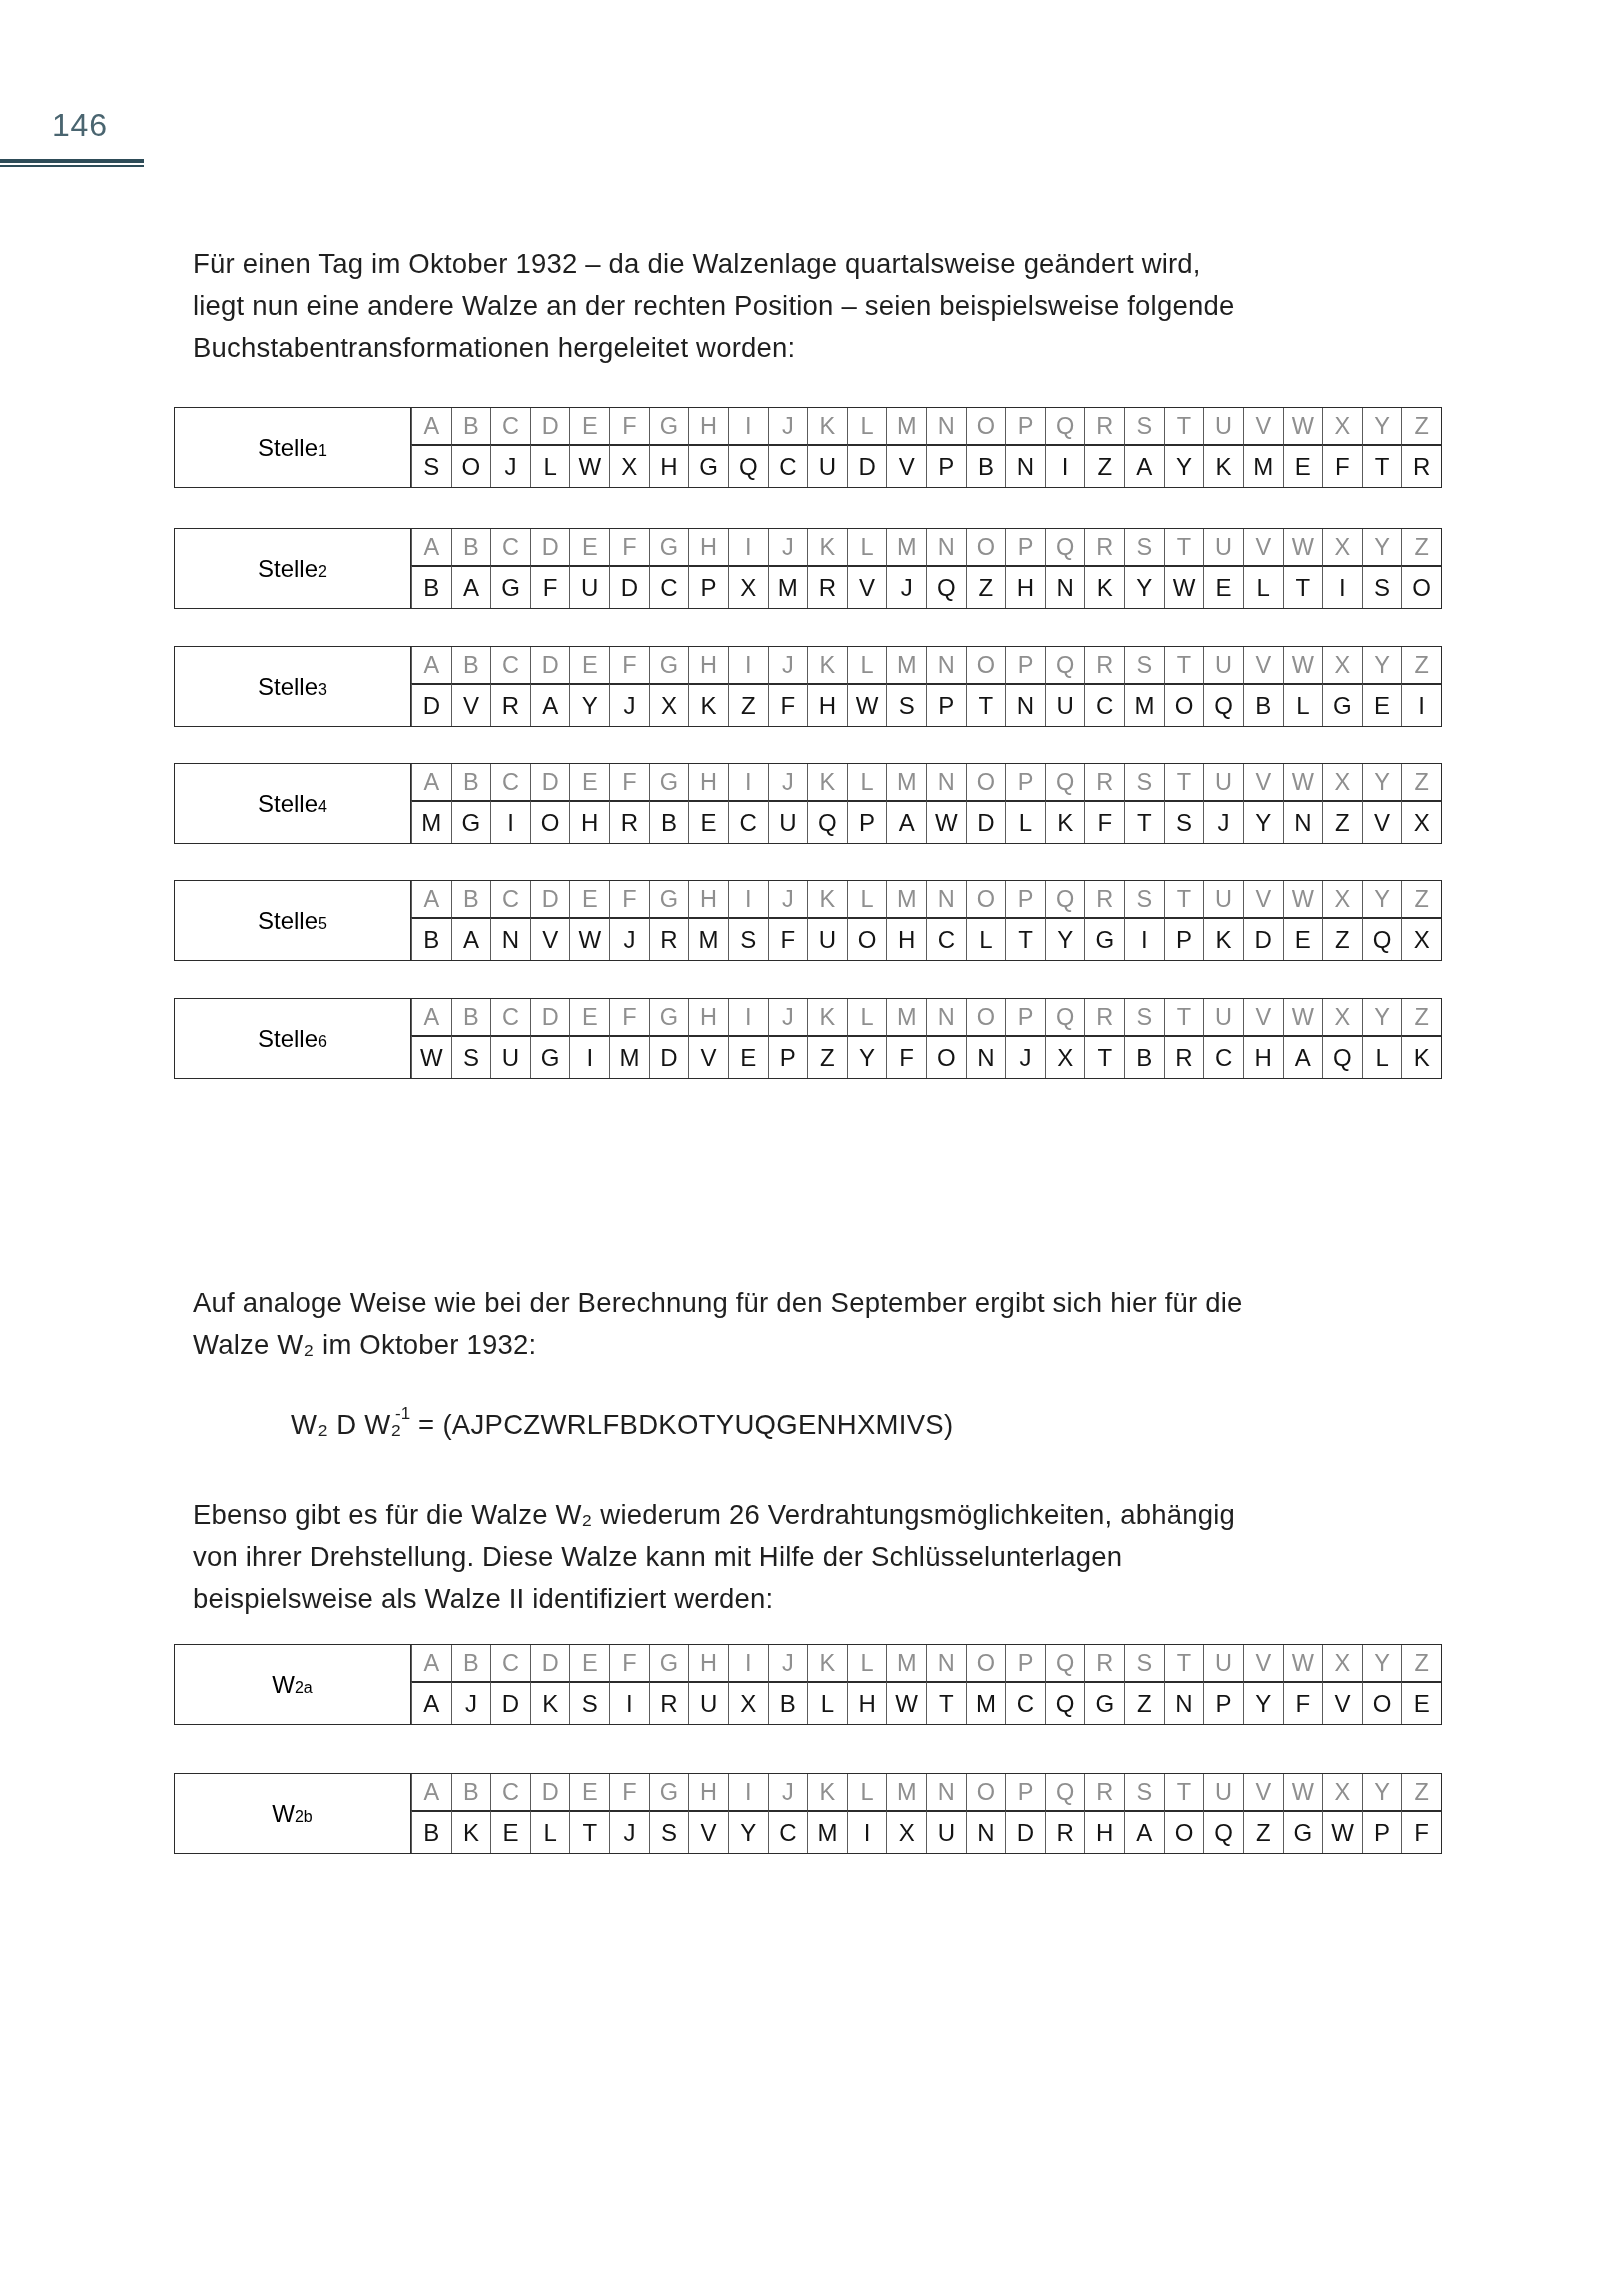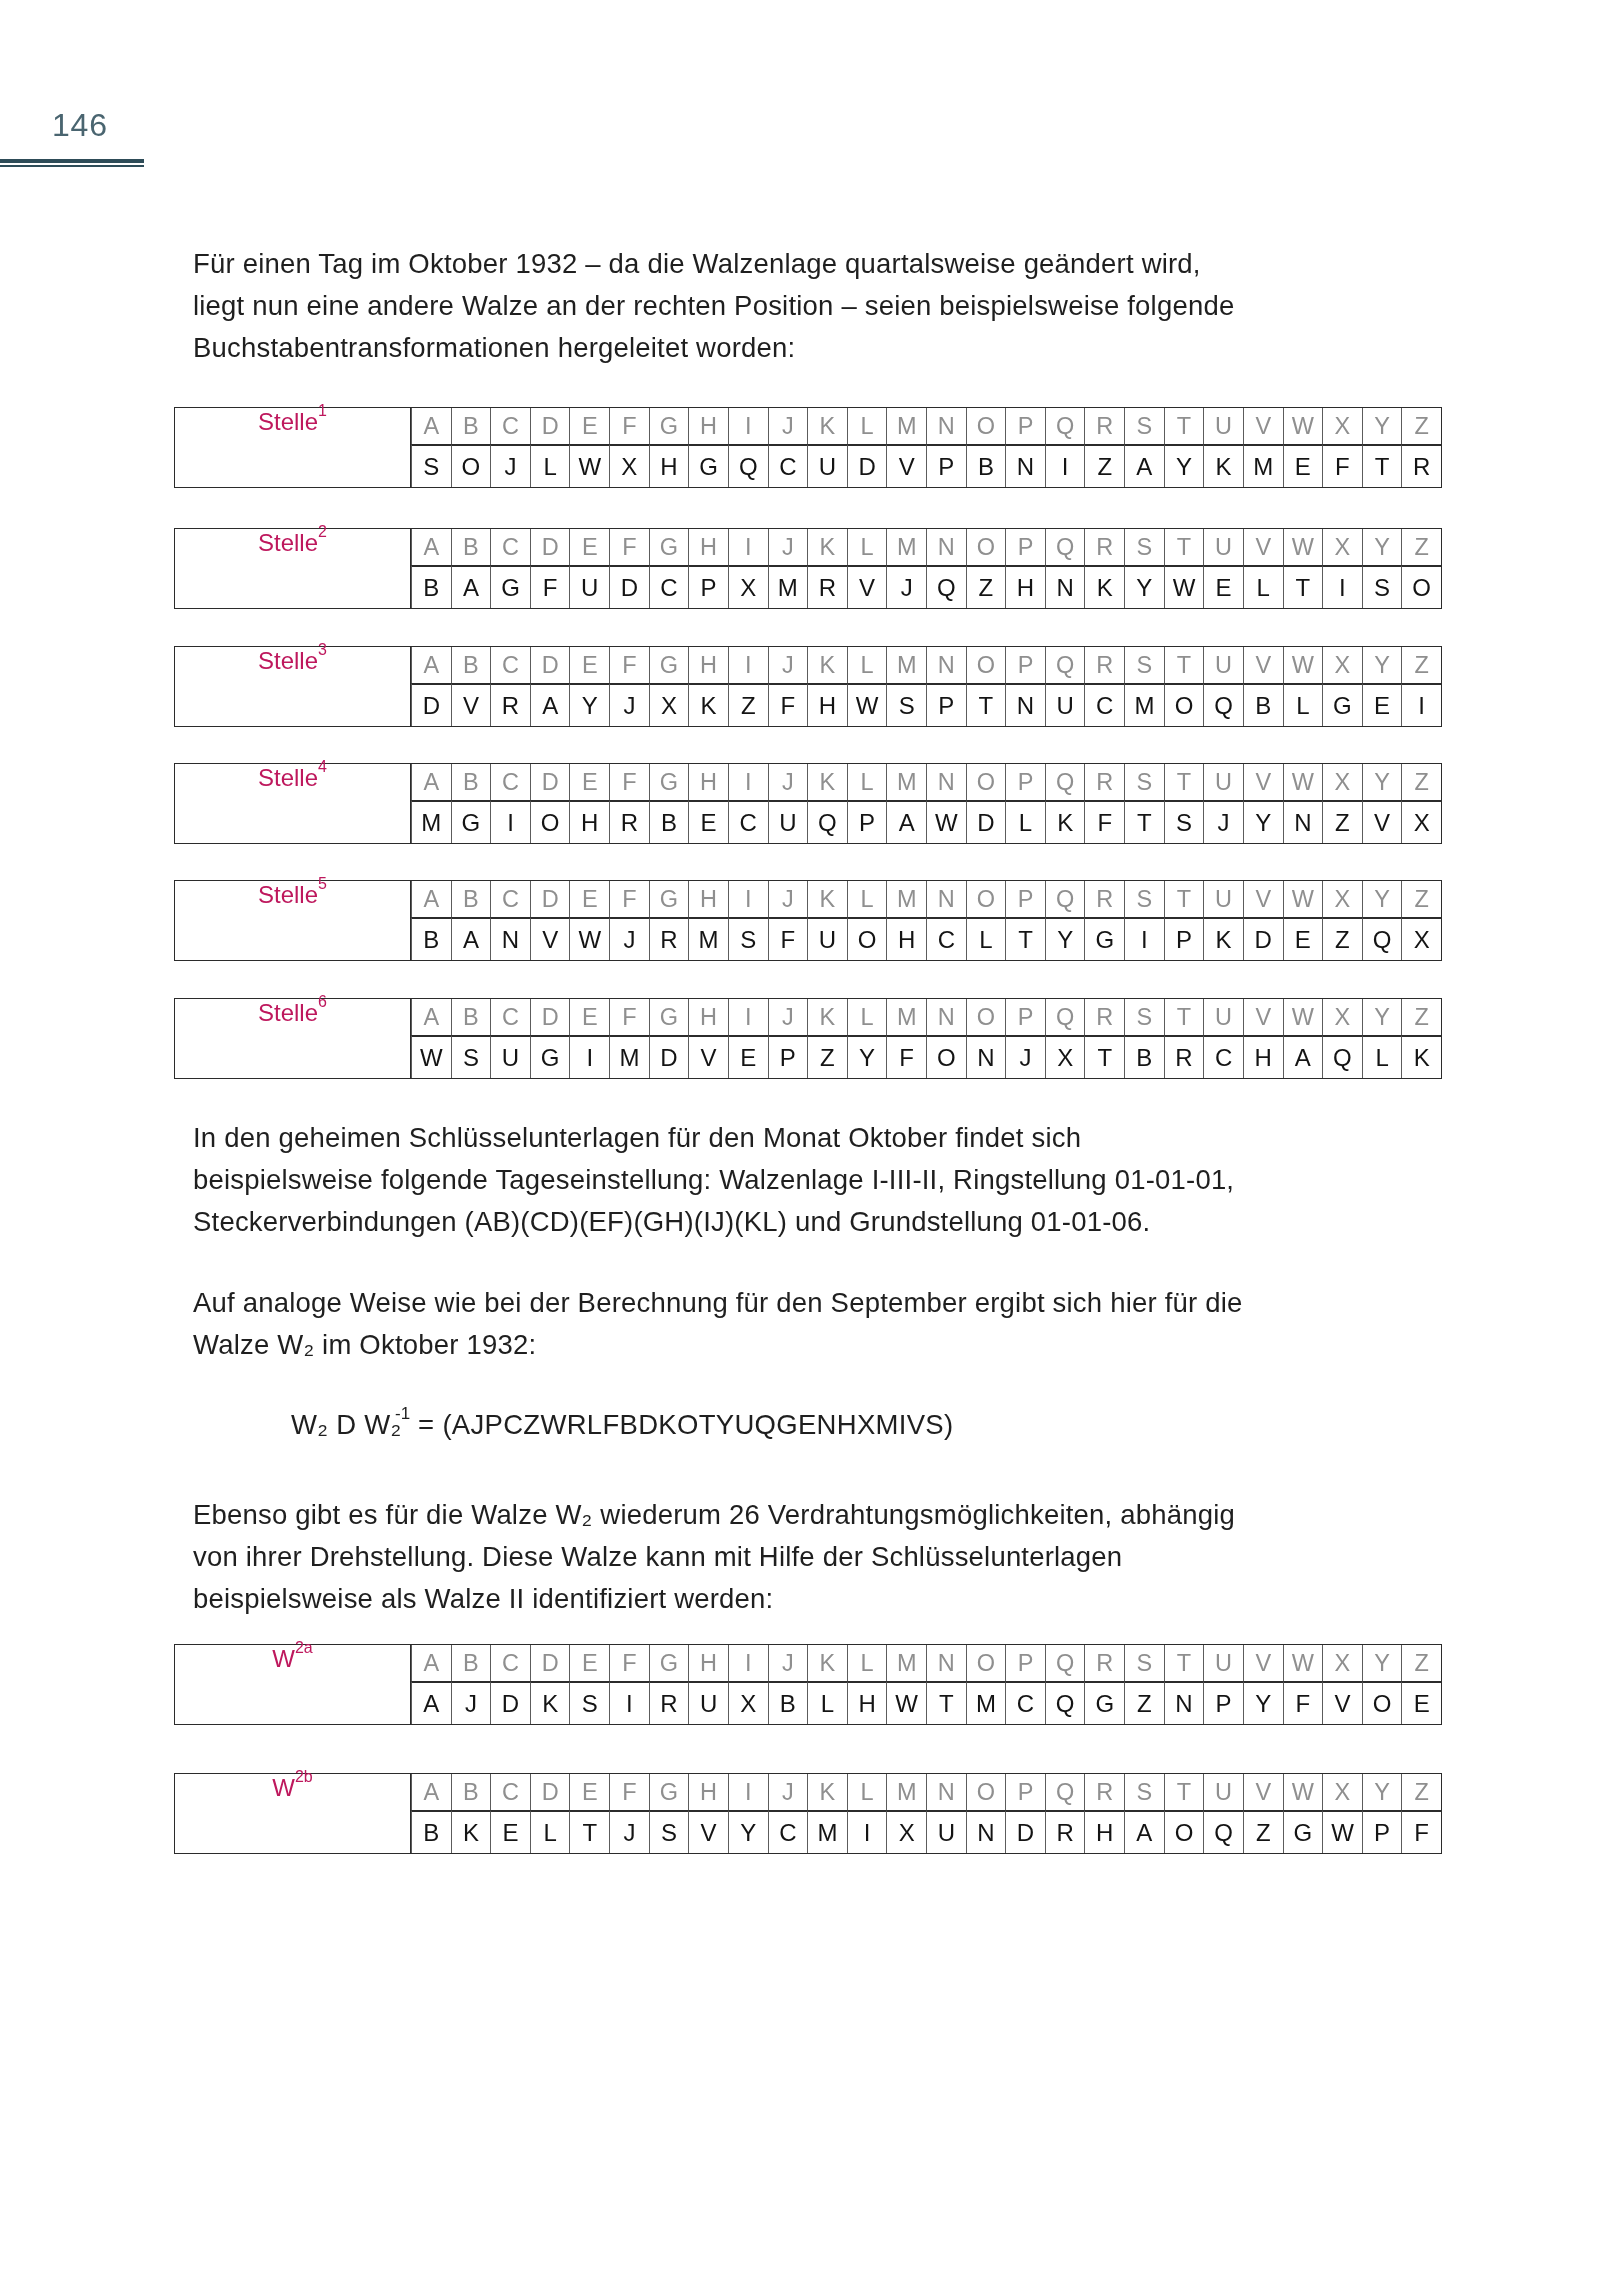--- a/index.html
+++ b/index.html
@@ -41,22 +41,22 @@
 
   .tbl{
     position:absolute;left:174px;width:1268px;height:81px;
     display:grid;grid-template-columns:236px repeat(26,1fr);
     grid-template-rows:36px 1fr;
     border:1.6px solid #2b2b2b;box-sizing:border-box;background:#fff;
   }
   .tbl .lbl{
     grid-column:1;grid-row:1/3;
     border-right:0.8px solid #2b2b2b;
-    display:flex;align-items:flex-start;justify-content:center;
-    font-size:24px;color:#be185d;font-weight:300;
+    display:flex;align-items:center;justify-content:center;
+    font-size:24px;color:#000000;font-weight:300;
   }
   .tbl .lbl sub{font-size:16px;line-height:0;position:relative;bottom:-3.2px;}
   .tbl .c{
     display:flex;align-items:center;justify-content:center;
     border-left:0.8px solid #5c5c5c;box-sizing:border-box;overflow:hidden;
   }
   .tbl .ct{font-size:23.5px;color:#8f8f8f;}
   .tbl .cb{font-size:24px;color:#141414;border-top:2.4px solid #2b2b2b;}
 </style>
 </head>
@@ -531,23 +531,20 @@
         <div class="c cb">O</div>
         <div class="c cb">Q</div>
         <div class="c cb">Z</div>
         <div class="c cb">G</div>
         <div class="c cb">W</div>
         <div class="c cb">P</div>
         <div class="c cb">F</div>
       </div>
     </div>
 
-  <div class="para" id="p2">In den geheimen Schlüsselunterlagen für den Monat Oktober findet sich
-beispielsweise folgende Tageseinstellung: Walzenlage I-III-II, Ringstellung 01-01-01,
-Steckerverbindungen (AB)(CD)(EF)(GH)(IJ)(KL) und Grundstellung 01-01-06.</div>
 
   <div class="para" id="p3">Auf analoge Weise wie bei der Berechnung für den September ergibt sich hier für die
 Walze W₂ im Oktober 1932:</div>
 
   <div id="formula"><span>W₂ D W₂</span><sup>-1</sup><span> = (AJPCZWRLFBDKOTYUQGENHXMIVS)</span></div>
 
   <div class="para" id="p4">Ebenso gibt es für die Walze W₂ wiederum 26 Verdrahtungsmöglichkeiten, abhängig
 von ihrer Drehstellung. Diese Walze kann mit Hilfe der Schlüsselunterlagen
 beispielsweise als Walze II identifiziert werden:</div>
 

